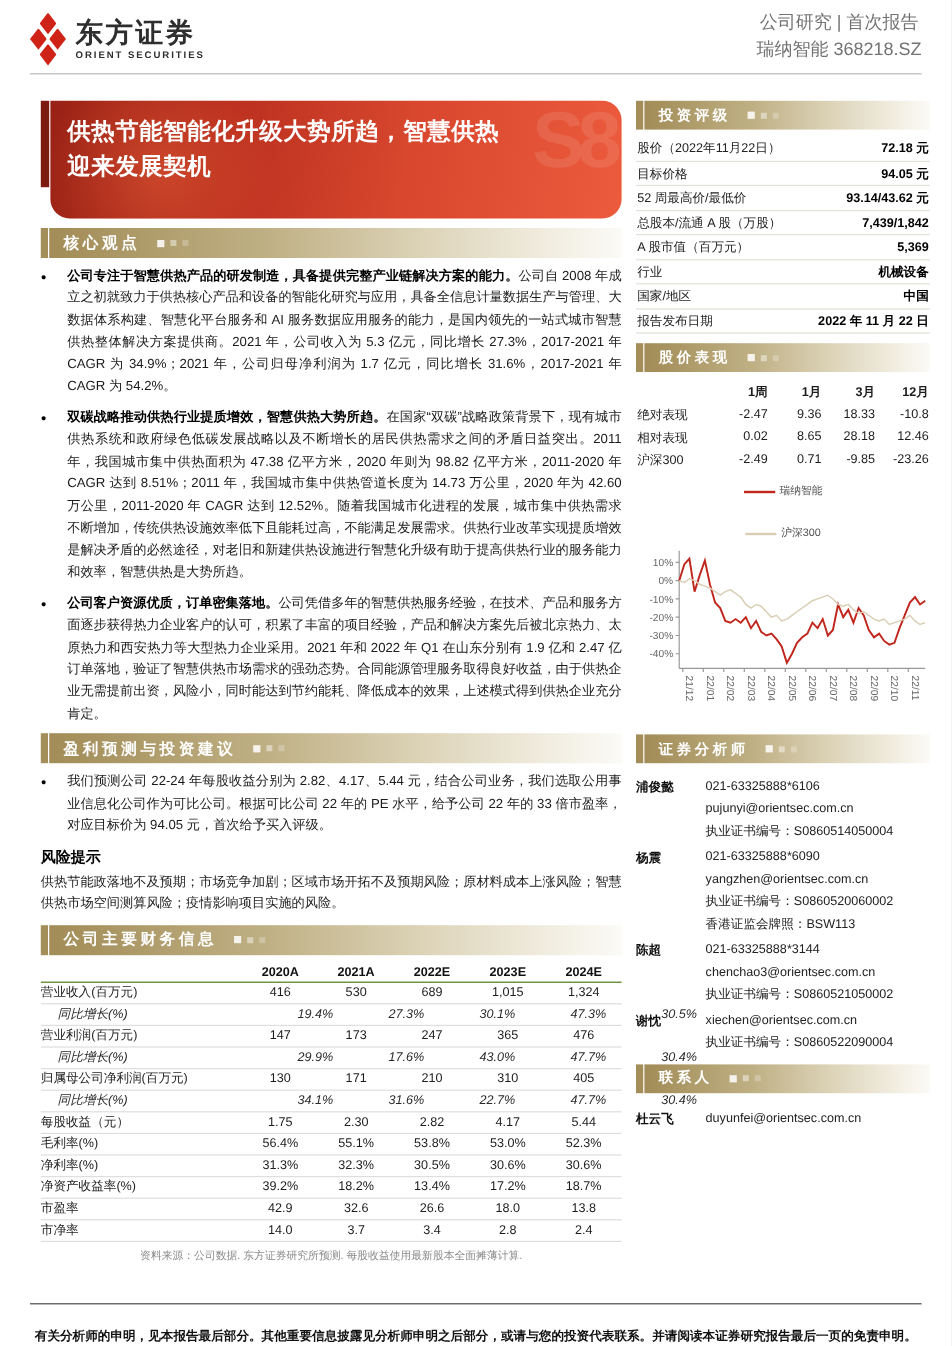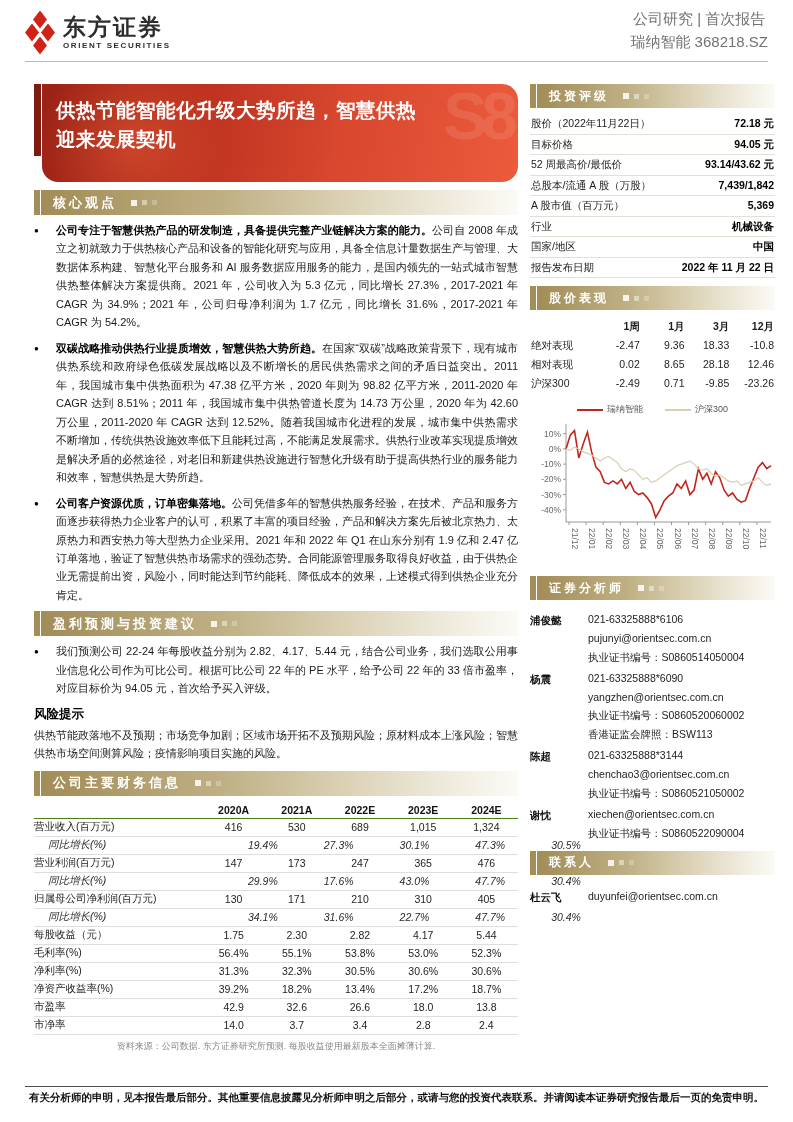--- a/index.html
+++ b/index.html
@@ -70,31 +70,31 @@
           border-bottom:1px solid #e3e0d8;padding:3px 1px 2.5px 1px;font-size:10.5px;}
   .sb-row .lab{color:#222;}
   .sb-row .val{font-weight:600;color:#000;text-align:right;}
   .gap8{height:8px;} .gap6{height:6px;} .gap4{height:4px;}
   .perf{display:grid;grid-template-columns:64px repeat(4,1fr);font-size:10.5px;row-gap:5px;
         padding:4px 1px 2px 1px;}
   .perf .h{font-weight:bold;text-align:right;}
   .perf .rl{text-align:left;}
   .perf .n{text-align:right;}
   .legend{display:flex;justify-content:center;gap:22px;align-items:center;margin:10px 0 0 0;
-          font-size:9px;color:#555;}
+          font-size:9px;color:#555;flex-direction:column;}
   .legend .sw{display:inline-block;width:26px;height:2px;margin-right:4px;vertical-align:middle;}
   .chartbox{margin-top:2px;}
   
   .person{display:flex;font-size:10.5px;line-height:1.8;margin-bottom:2px;}
   .pname{flex:none;width:58px;font-weight:600;color:#111;padding-top:1px;}
   .plines{flex:1;color:#222;}
   .plines div{white-space:nowrap;}
   
   .footer{position:absolute;left:25px;right:25px;top:1086px;border-top:1px solid #4a4a4a;
-          padding-top:4px;text-align:center;font-size:10.5px;font-weight:bold;color:#111;}
+          padding-top:20px;text-align:center;font-size:10.5px;font-weight:bold;color:#111;}
 </style>
 </head>
 <body>
 
 <div class="page">
 
   <div class="tophdr">
     <div class="brand">
       <span class="gem">
         <i class="g1"></i>

